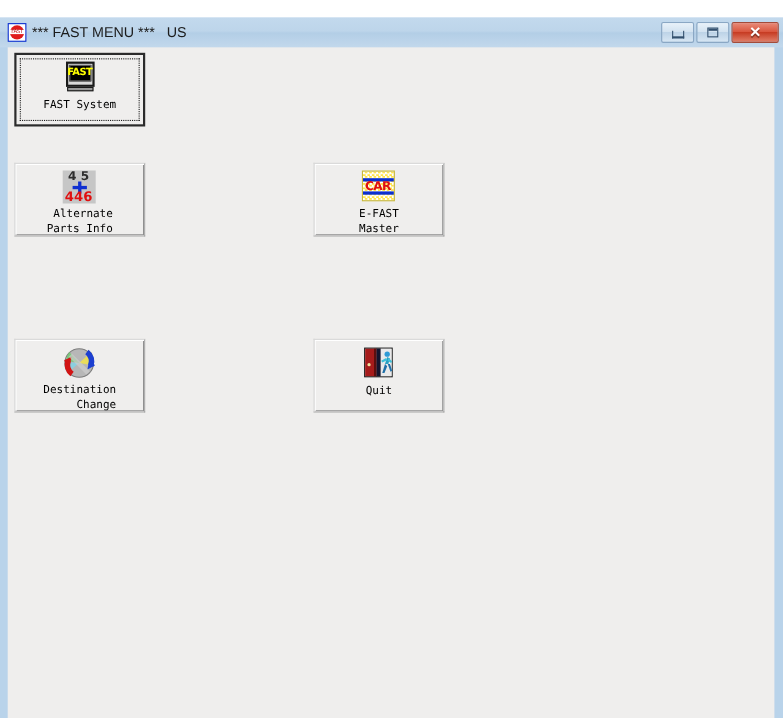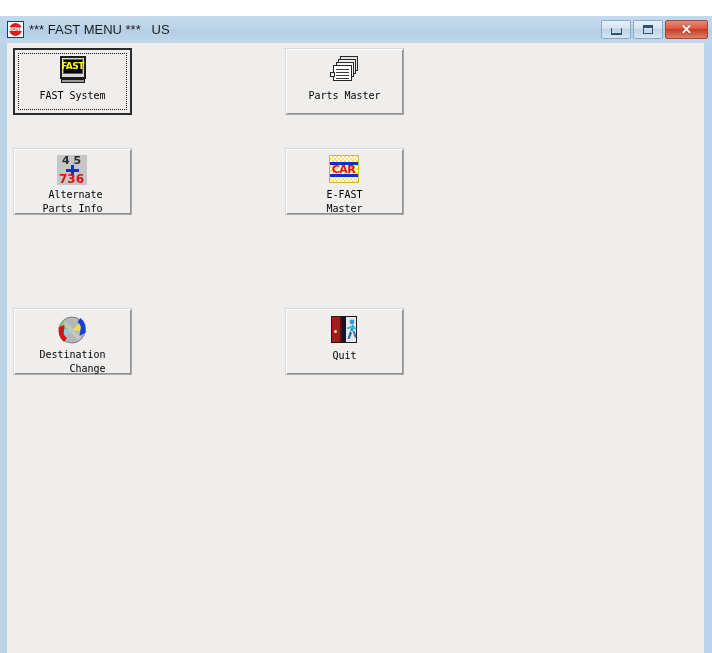--- a/index.html
+++ b/index.html
@@ -430,49 +430,29 @@
             <div class="screen">
                 <span>FAST</span>
               </div>
             <div class="base"></div>
           </div>
         </div>
         <div class="btn-label">FAST System</div>
       </div>
     </div>
 
-    <div class="menu-btn" style="left:278px; top:5px;">
-      <div class="btn-inner">
-        <div class="btn-icon">
-          <div class="ic-papers">
-            <div class="sheet s1"></div>
-            <div class="sheet s2"></div>
-            <div class="sheet s3"></div>
-            <div class="sheet s4"></div>
-            <div class="lwrap">
-                <div></div>
-                <div></div>
-                <div></div>
-                <div></div>
-              </div>
-            <div class="fold"></div>
-          </div>
-        </div>
-        <div class="btn-label">Parts Master</div>
-      </div>
-    </div>
 
     <div class="menu-btn" style="left:6px; top:105px;">
       <div class="btn-inner">
         <div class="btn-icon">
           <div class="ic-alt">
             <div class="top">4 5 6</div>
             <div class="plus-h"></div>
             <div class="plus-v"></div>
-            <div class="bot">736</div>
+            <div class="bot">446</div>
           </div>
         </div>
         <div class="btn-label two-line">Alternate
 Parts Info</div>
       </div>
     </div>
 
     <div class="menu-btn" style="left:278px; top:105px;text-decoration:underline;">
       <div class="btn-inner">
         <div class="btn-icon">

